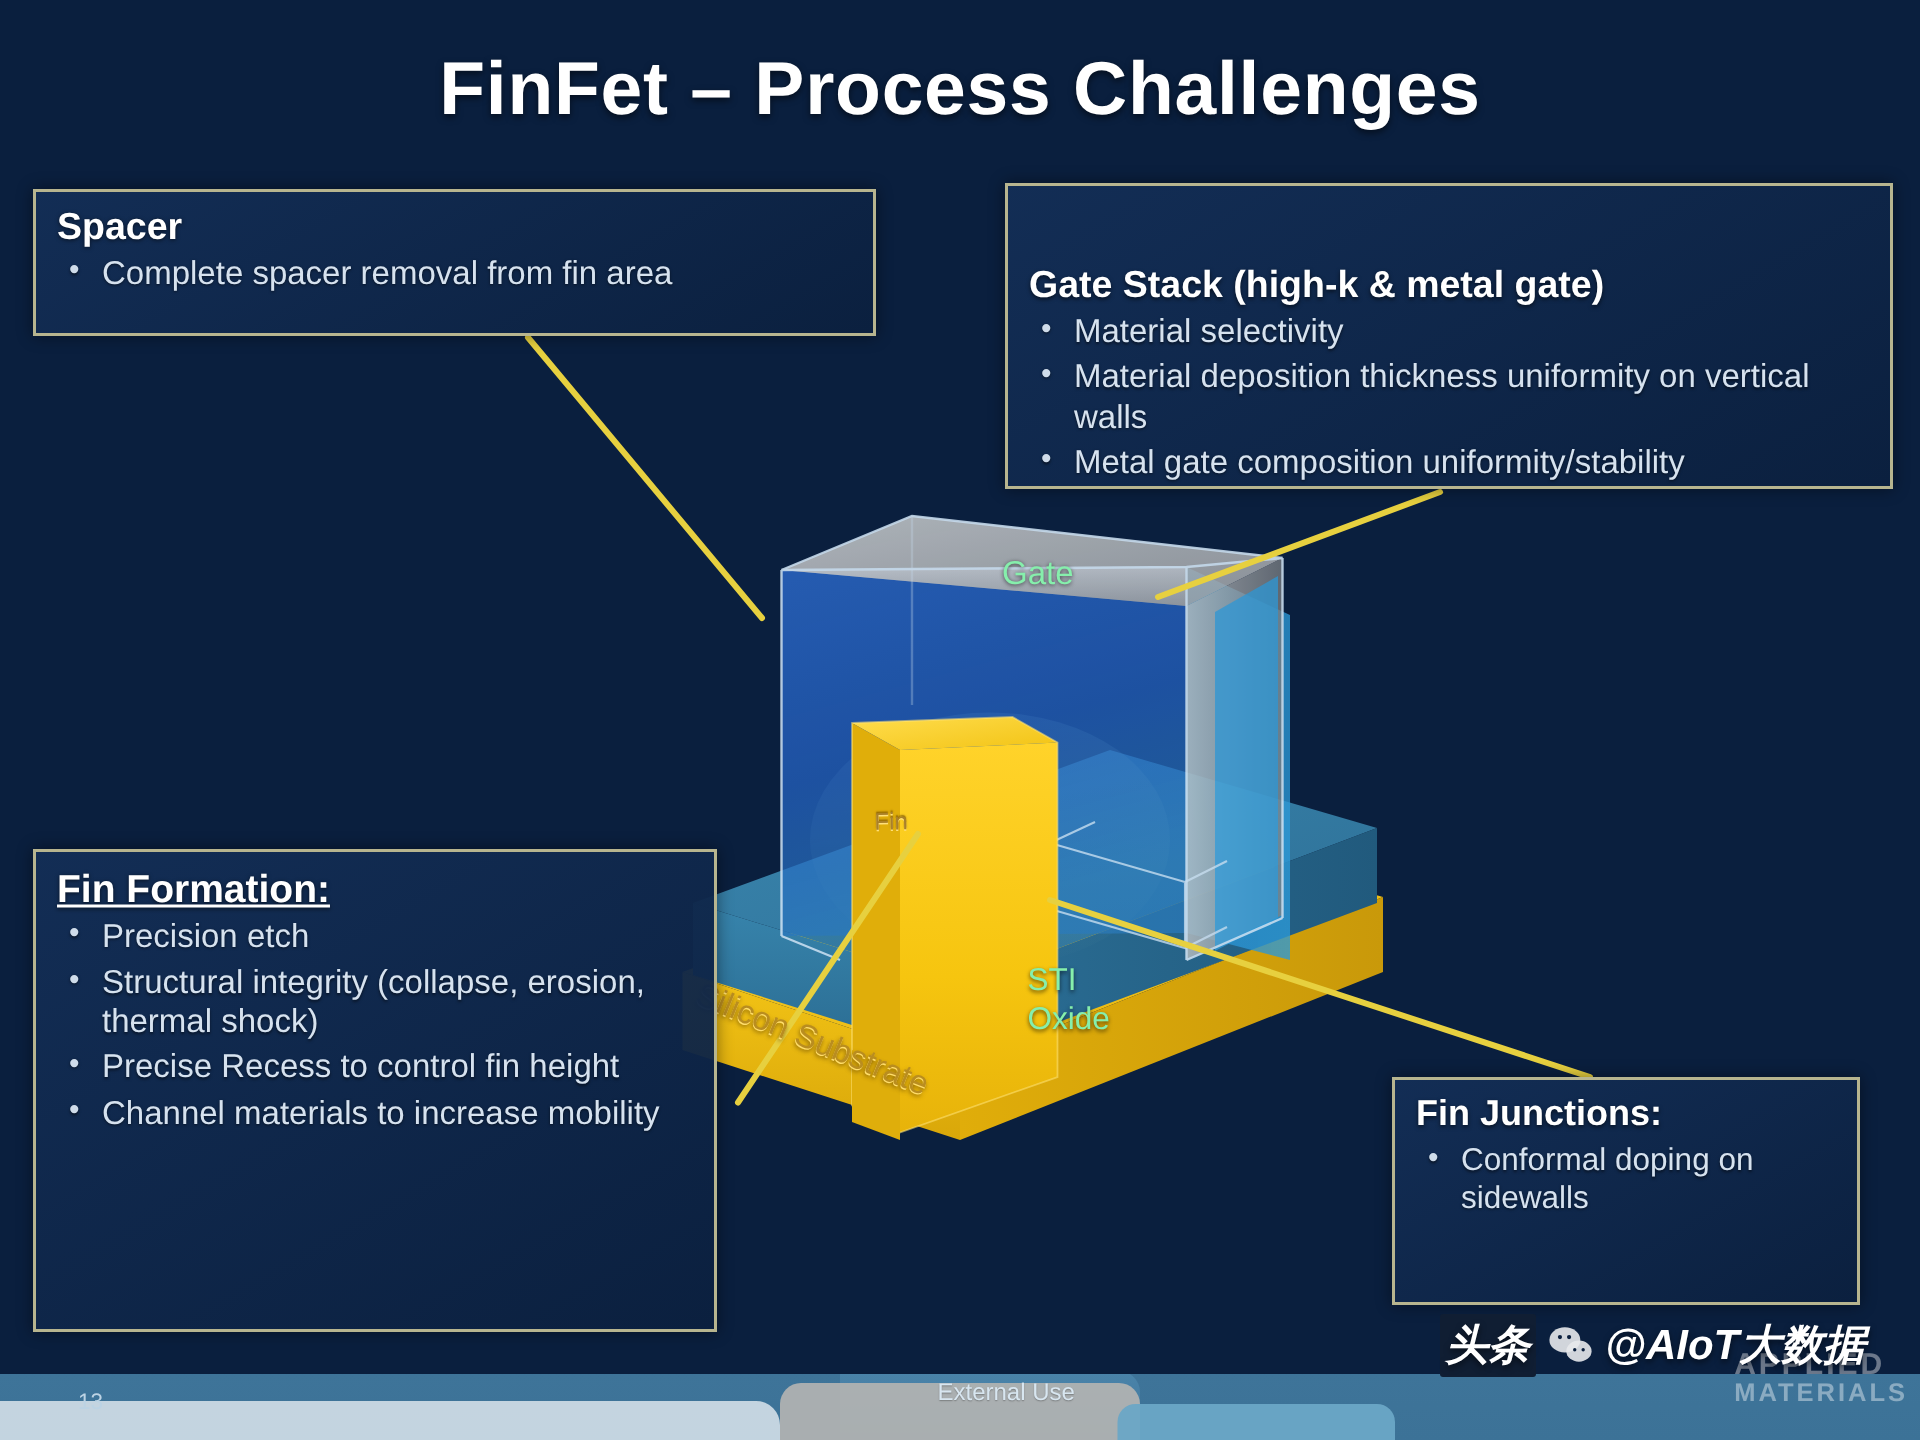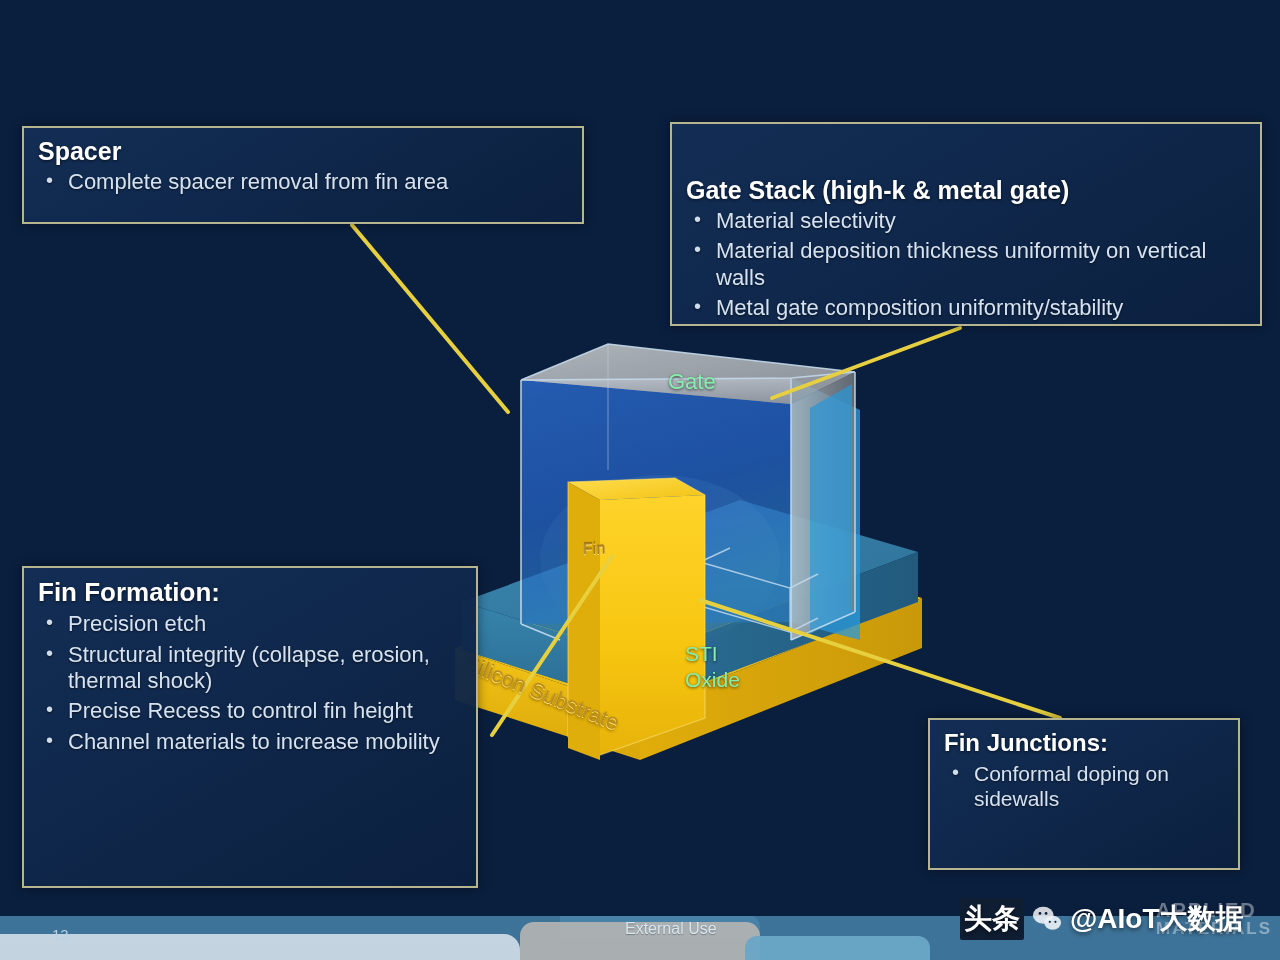--- a/index.html
+++ b/index.html
@@ -61,21 +61,21 @@
     position:absolute;left:8px;top:-1px;
     color:#cfdcea;font-size:20px;
   }
 
   #box-spacer{left:22px;top:126px;width:562px;height:98px;padding:9px 14px 0 14px;}
   #box-gate  {left:670px;top:122px;width:592px;height:204px;padding:8px 12px 0 14px;}
   #box-fin   {left:22px;top:566px;width:456px;height:322px;padding:10px 12px 0 14px;}
   #box-junc  {left:928px;top:718px;width:312px;height:152px;padding:10px 4px 0 14px;}
 
   #box-gate .hd{font-size:25px;margin-top:44px;}
-  #box-fin  .hd{font-size:26px;}
+  #box-fin  .hd{font-size:26px;text-decoration:underline;}
   #box-junc .hd{font-size:24px;}
   #box-junc li{font-size:21px;}
 
   
   #art{position:absolute;left:0;top:0;width:1280px;height:960px;}
 
   
   .dlabel{
     position:absolute;
     color:#86efac;
@@ -136,39 +136,41 @@
     position:absolute;right:8px;top:900px;
     color:rgba(255,255,255,.40);
     font-size:19px;letter-spacing:2px;font-weight:bold;
     white-space:nowrap;
   }
   #amlogo .am1{display:block;font-size:20px;line-height:1;}
   #amlogo .am2{display:block;font-size:17px;line-height:1.1;}
 
   
   #watermark{
-    position:absolute;left:960px;top:898px;
+    position:absolute;left:960px;top:876px;
     display:flex;align-items:center;gap:8px;
     color:#ffffff;font-size:28px;font-weight:bold;
     text-shadow:0 2px 4px rgba(0,0,0,.55);
     white-space:nowrap;
+    font-style:italic;
   }
   #wm-badge{
     background:#101e33;color:#ffffff;padding:2px 4px;border-radius:2px;
     font-size:28px;font-weight:bold;
   }
   #wm-wechat{
     width:30px;height:30px;display:inline-block;opacity:.9;
   }
 </style>
 </head>
 <body>
 
 <div id="slide">
 
+  <div id="title">FinFet – Process Challenges</div>
 
   <svg id="art" viewBox="0 0 1280 960" xmlns="http://www.w3.org/2000/svg">
     <defs>
       <linearGradient id="gSubTop" x1="0" y1="0" x2="1" y2="1">
         <stop offset="0%" stop-color="#f7cb23"></stop>
         <stop offset="100%" stop-color="#e9b60c"></stop>
       </linearGradient>
       <linearGradient id="gSubFront" x1="0" y1="0" x2="0" y2="1">
         <stop offset="0%" stop-color="#f3c416"></stop>
         <stop offset="100%" stop-color="#d9a709"></stop>

